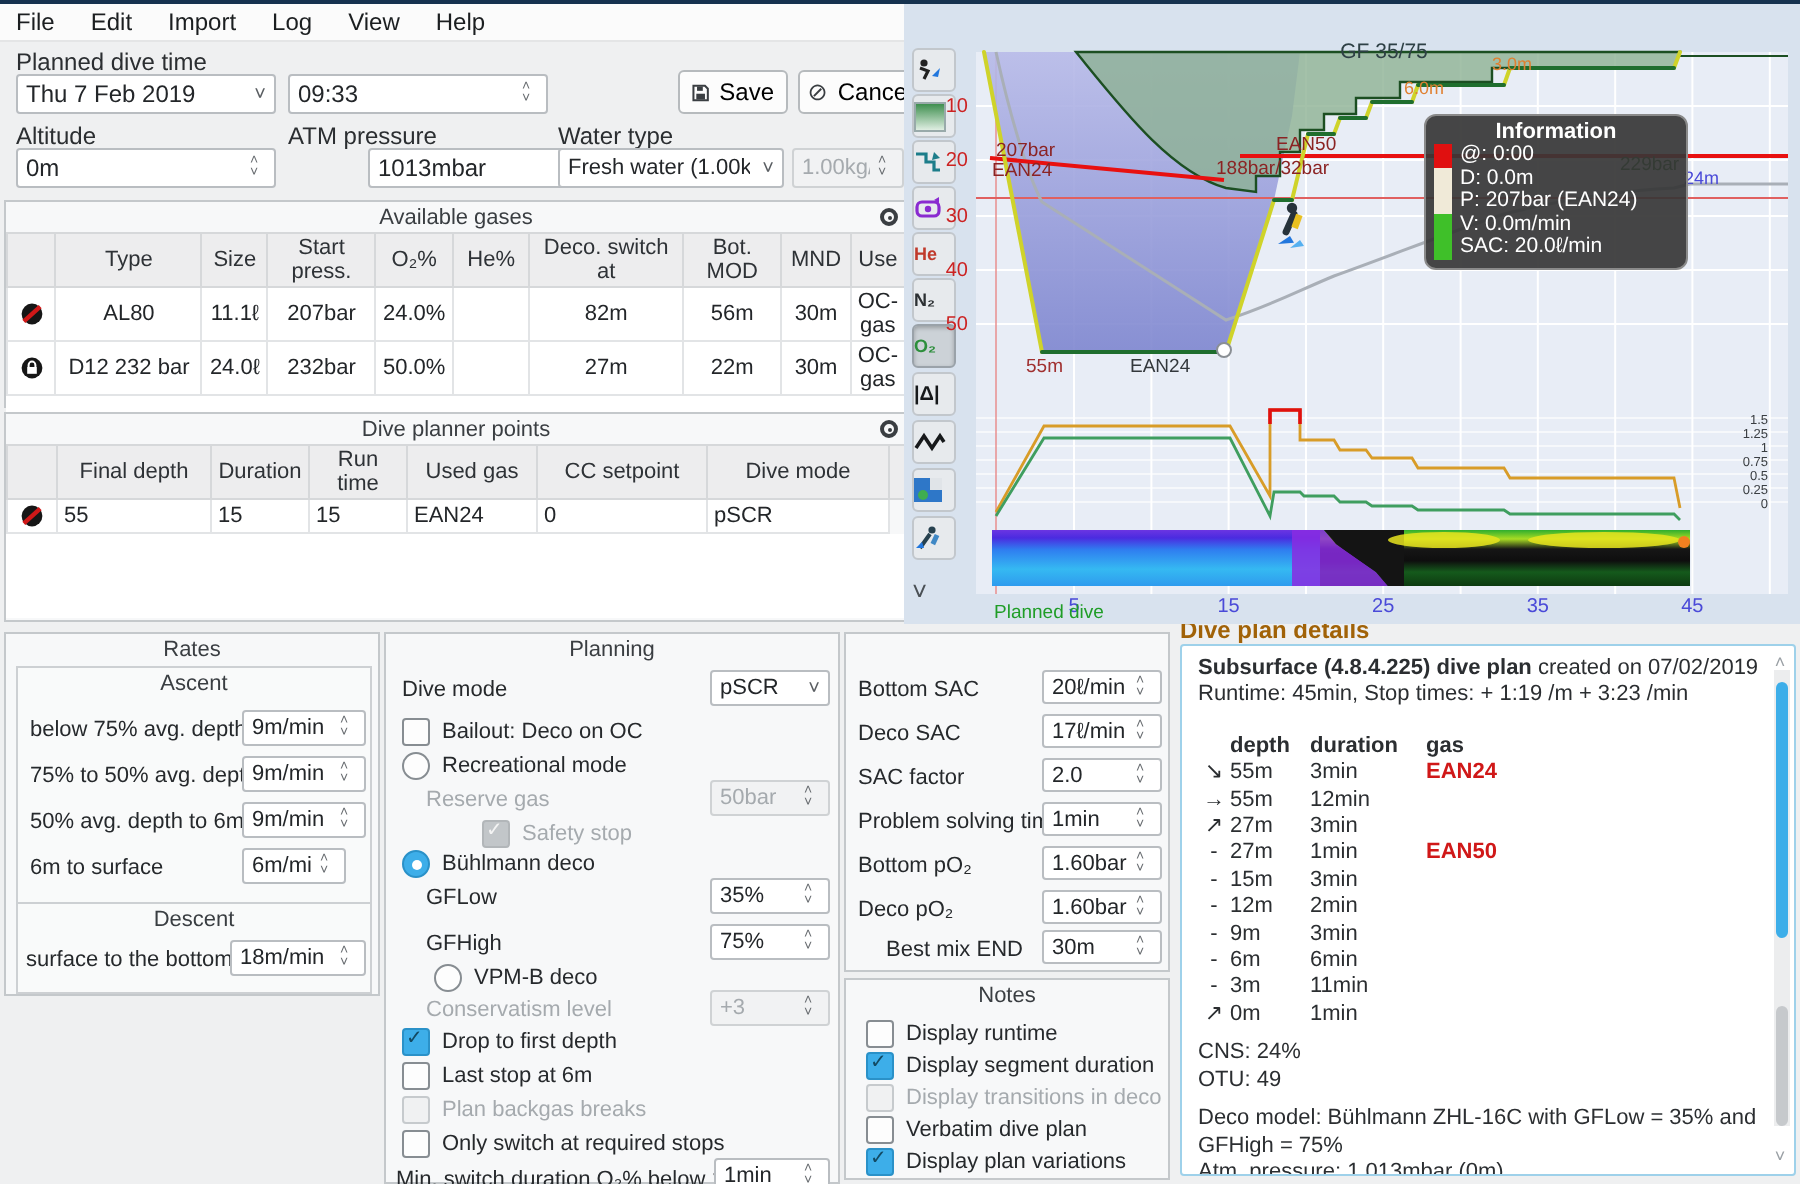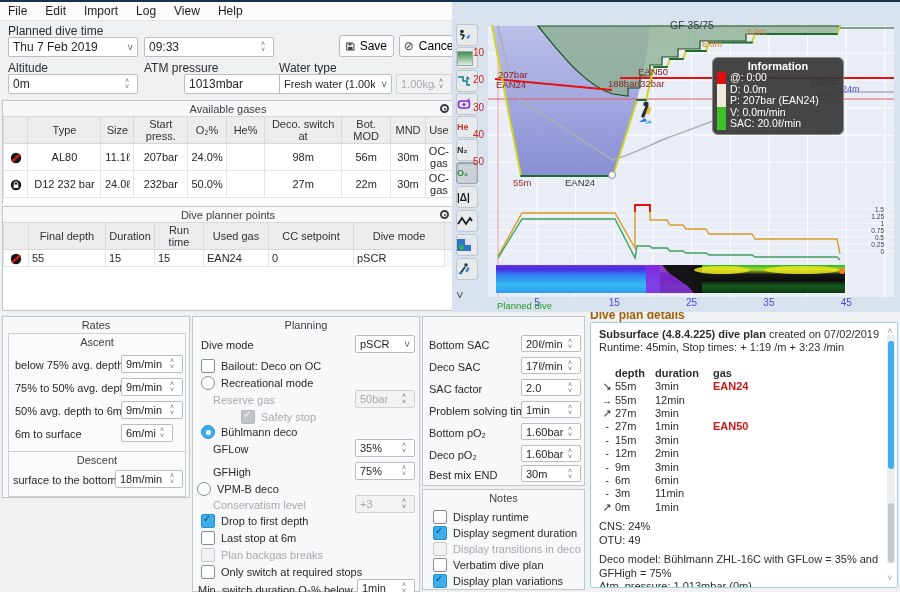--- a/index.html
+++ b/index.html
@@ -154,21 +154,21 @@
     <tr>
       <td style="text-align:center;"><svg class="cicon" width="12" height="12" viewBox="0 0 12 12">
               <circle cx="6" cy="6" r="5.2" fill="#161616"></circle>
               <rect x="0.5" y="4.9" width="11" height="2.2" fill="#d01818" transform="rotate(-42 6 6)"></rect>
             </svg></td>
       <td style="text-align:center;">AL80</td>
       <td style="text-align:center;">11.1ℓ</td>
       <td style="text-align:center;">207bar</td>
       <td style="text-align:center;">24.0%</td>
       <td style="text-align:center;"></td>
-      <td style="text-align:center;">98m</td>
+      <td style="text-align:center;">82m</td>
       <td style="text-align:center;">56m</td>
       <td style="text-align:center;">30m</td>
       <td style="text-align:center;">OC-gas</td>
     </tr>
     <tr>
       <td style="text-align:center;"><svg class="cicon" width="12" height="12" viewBox="0 0 12 12">
               <circle cx="6" cy="6" r="5.2" fill="#161616"></circle>
               <path d="M4.3,5.5 v-1 a1.7,1.7 0 0 1 3.4,0 v1" fill="none" stroke="#fff" stroke-width="1"></path>
               <rect x="3.6" y="5.5" width="4.8" height="3.4" fill="#fff"></rect>
             </svg></td>
@@ -310,21 +310,21 @@
     <span class="val">35%</span>
       <span class="spin-btns"></span>
   </div>
   <div class="optrow" style="left:20px;top:149px;">
       <span>GFHigh</span>
     </div>
   <div class="abs ctrl" style="left:162px;top:145px;width:60px;height:18px;font-size:11px;">
     <span class="val">75%</span>
       <span class="spin-btns"></span>
   </div>
-  <div class="optrow" style="left:4px;top:165px;">
+  <div class="optrow" style="left:24px;top:165px;">
     <span class="radio"></span>
       <span>VPM-B deco</span>
   </div>
   <div class="optrow disabled" style="left:20px;top:182px;">
       <span>Conservatism level</span>
     </div>
   <div class="abs ctrl disabled" style="left:162px;top:178px;width:60px;height:18px;font-size:11px;">
     <span class="val">+3</span>
       <span class="spin-btns"></span>
   </div>
@@ -389,21 +389,21 @@
       <span class="val">1.60bar</span>
       <span class="spin-btns"></span>
     </div>
   <div class="optrow" style="left:6px;top:132px;">
       <span>Deco pO₂</span>
     </div>
   <div class="abs ctrl" style="left:98px;top:128px;width:60px;height:17px;font-size:11px;">
       <span class="val">1.60bar</span>
       <span class="spin-btns"></span>
     </div>
-  <div class="optrow" style="left:6px;top:152px;">
+  <div class="optrow" style="left:20px;top:152px;">
       <span>Best mix END</span>
     </div>
   <div class="abs ctrl" style="left:98px;top:148px;width:60px;height:17px;font-size:11px;">
       <span class="val">30m</span>
       <span class="spin-btns"></span>
     </div>
 </div>
 
 <div class="abs panel" style="left:422px;top:489px;width:163px;height:101px;">
   <div class="ptitle"><span>Notes</span></div>

